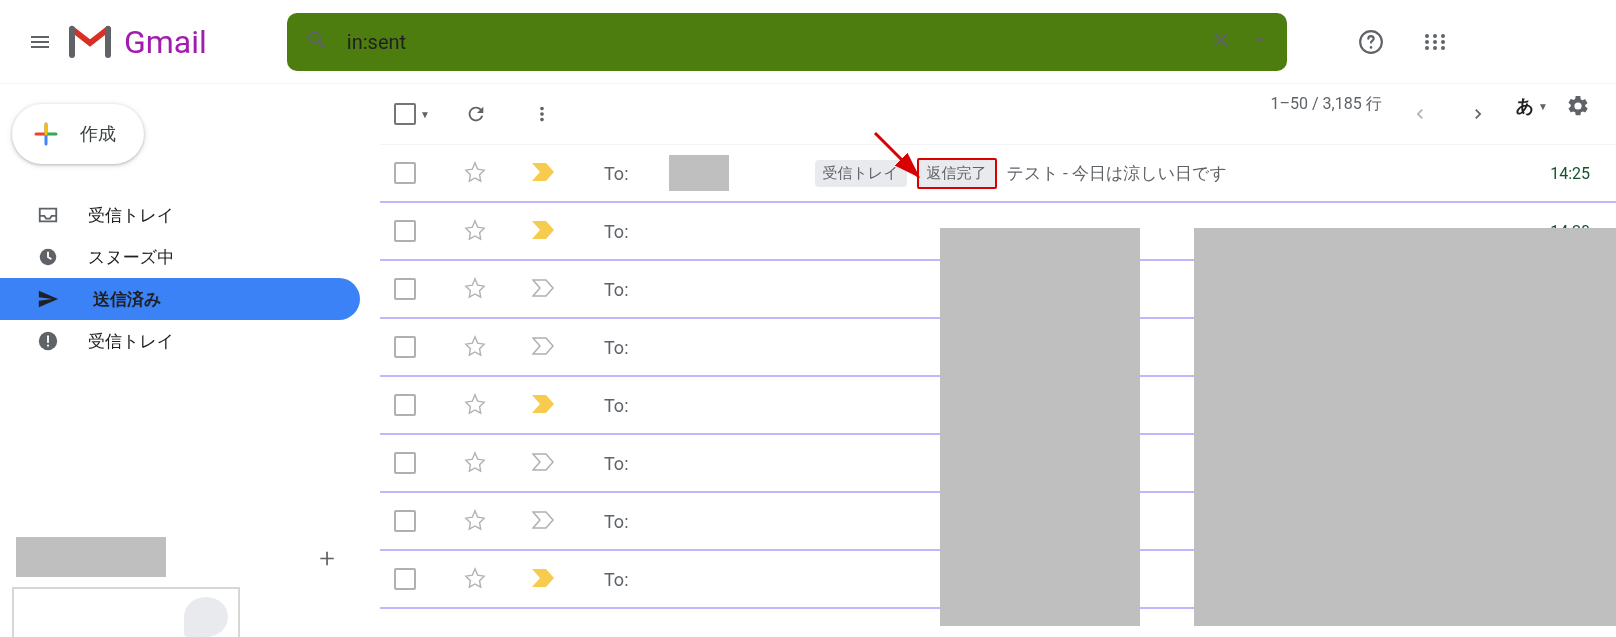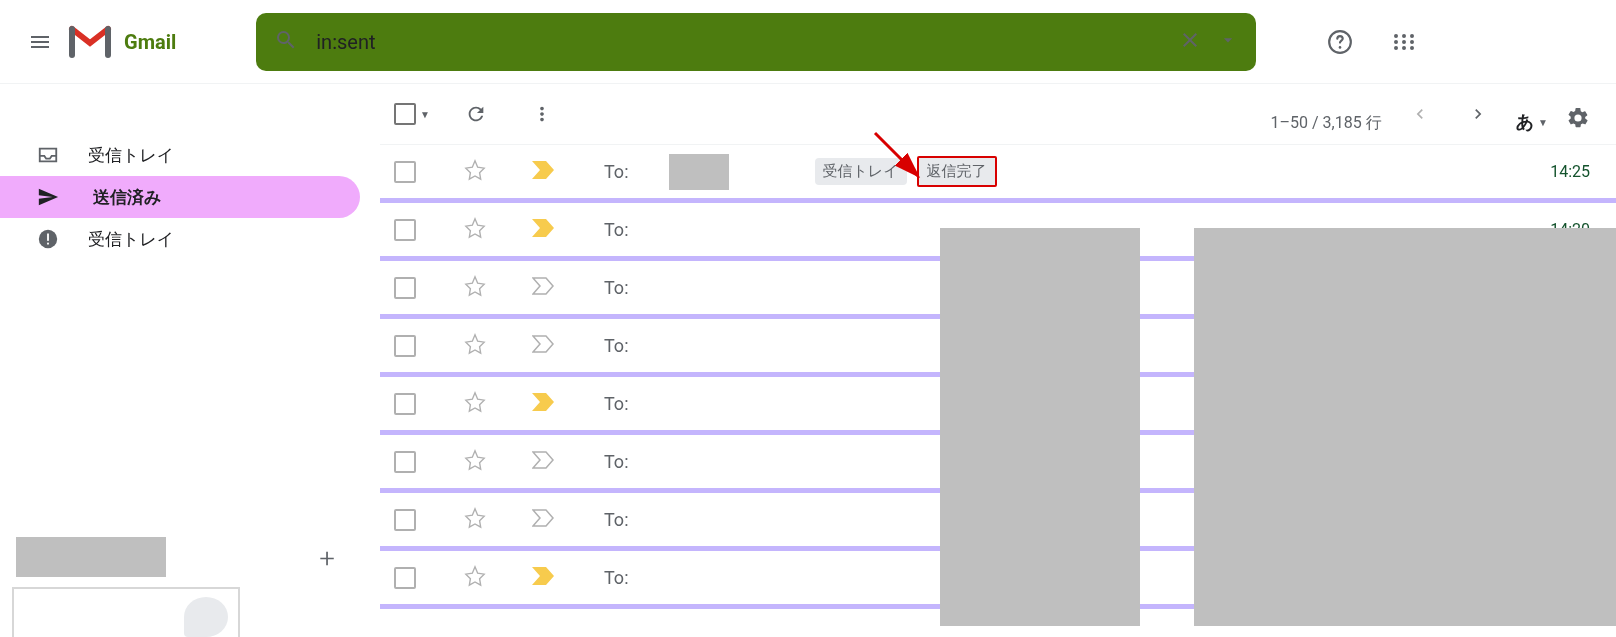--- a/index.html
+++ b/index.html
@@ -2,63 +2,63 @@
 <html><head>
 <meta charset="utf-8">
 <style>
   * { box-sizing: border-box; margin: 0; padding: 0; font-family: 'Roboto', Arial, sans-serif; }
   body { background: #fff; color: #202124; font-size: 14px; width: 1616px; height: 637px; overflow: hidden; position: relative; }
 
   
   .header { height: 84px; display: flex; align-items: center; padding: 0 16px; border-bottom: 1px solid #f1f3f4; }
   .menu-icon { width: 48px; height: 48px; display: flex; align-items: center; justify-content: center; border-radius: 50%; cursor: pointer; color: #5f6368; margin-right: 4px; }
   .logo { display: flex; align-items: center; gap: 12px; margin-right: 80px; }
-  .logo-text { font-size: 20px; color: #4d7c0f; font-weight: 700; }
+  .logo-text { font-size: 32px; color: #a21caf; font-weight: 400; }
   .search-bar { flex: 1; max-width: 1000px; height: 58px; background: #4d7c0f; border-radius: 10px; display: flex; align-items: center; padding: 0 18px; }
   .search-icon { color: #5f6368; margin-right: 18px; }
   .search-input { flex: 1; border: none; background: transparent; font-size: 20px; color: #202124; outline: none; }
   .search-clear { color: #5f6368; cursor: pointer; margin-right: 8px; }
   .search-dropdown { color: #5f6368; cursor: pointer; margin-left: 8px; }
   .header-right { display: flex; align-items: center; gap: 16px; margin-left: 60px; }
   .help-icon { width: 48px; height: 48px; display: flex; align-items: center; justify-content: center; border-radius: 50%; color: #5f6368; cursor: pointer; }
   .apps-icon { width: 48px; height: 48px; display: flex; align-items: center; justify-content: center; border-radius: 50%; color: #5f6368; cursor: pointer; }
 
   
   .main { display: flex; height: calc(100% - 84px); }
 
   
   .sidebar { width: 380px; padding-top: 20px; position: relative; }
   .compose-btn { margin-left: 12px; height: 60px; padding: 0 28px 0 16px; background: #fff; border: none; border-radius: 30px; box-shadow: 0 1px 3px rgba(60,64,67,.3), 0 1px 6px rgba(60,64,67,.15); display: inline-flex; align-items: center; gap: 16px; font-size: 18px; color: #3c4043; cursor: pointer; }
   .nav-list { margin-top: 30px; }
   .nav-item { height: 42px; display: flex; align-items: center; padding-left: 36px; gap: 28px; font-size: 17px; color: #202124; cursor: pointer; border-top-right-radius: 21px; border-bottom-right-radius: 21px; margin-right: 20px; }
   .nav-item .nav-icon { width: 24px; height: 24px; color: #5f6368; display: flex; align-items: center; justify-content: center; }
-  .nav-item.active { background: #f0abfc; font-weight: 700; gap: 33px; }
+  .nav-item.active { background: #3b82f6; font-weight: 700; gap: 33px; }
   .nav-item.active .nav-icon { color: #202124; }
   .sidebar-bottom { position: absolute; bottom: 60px; left: 0; right: 0; display: flex; align-items: center; justify-content: space-between; padding: 0 40px 0 16px; }
   .chat-placeholder { width: 150px; height: 40px; background: #bfbfbf; }
   .plus-btn { font-size: 26px; color: #5f6368; cursor: pointer; font-weight: 300; }
   .bottom-deco { position: absolute; bottom: 0; left: 12px; right: 140px; height: 50px; border: 2px solid #d7d7d7; border-bottom: none; background: #fff; }
   .bottom-deco::after { content: ""; position: absolute; right: 10px; top: 8px; width: 44px; height: 40px; background: #e8eaed; border-radius: 50% 50% 50% 4px; transform: rotate(0deg); }
 
   
   .content { flex: 1; display: flex; flex-direction: column; }
   .toolbar { height: 60px; display: flex; align-items: center; padding: 0 26px 0 14px; }
   .toolbar-left { display: flex; align-items: center; gap: 26px; }
   .select-all { display: flex; align-items: center; gap: 4px; cursor: pointer; }
   .checkbox-outline { width: 22px; height: 22px; border: 2px solid #757575; border-radius: 2px; }
   .caret-down { color: #5f6368; font-size: 10px; }
   .tb-icon { color: #5f6368; cursor: pointer; display: flex; align-items: center; justify-content: center; width: 40px; height: 40px; border-radius: 50%; }
-  .toolbar-right { margin-left: auto; display: flex; align-items: flex-end; gap: 18px; color: #5f6368; font-size: 16px; }
+  .toolbar-right { margin-left: auto; display: flex; align-items: flex-start; gap: 18px; color: #5f6368; font-size: 16px; }
   .nav-arrow { color: #b0b0b0; cursor: pointer; width: 40px; height: 40px; display: flex; align-items: center; justify-content: center; border-radius: 50%; }
   .lang-switch { color: #202124; font-weight: 700; font-size: 18px; display: flex; align-items: center; gap: 4px; cursor: pointer; }
   .settings-icon { color: #5f6368; cursor: pointer; }
 
   
   .email-list { flex: 1; overflow: auto; border-top: 1px solid #f1f3f4; }
-  .email-row { height: 58px; display: flex; align-items: center; padding: 0 26px 0 14px; border-bottom: 5px solid #c4b5fd; position: relative; gap: 32px; }
+  .email-row { height: 58px; display: flex; align-items: center; padding: 0 26px 0 14px; border-bottom: 2px solid #c4b5fd; position: relative; gap: 32px; }
   .email-row .cb { width: 22px; height: 22px; border: 2px solid #b0b0b0; border-radius: 2px; cursor: pointer; margin-right: 16px; flex-shrink: 0; }
   .star-icon { color: #b0b0b0; cursor: pointer; margin-right: 14px; flex-shrink: 0; }
   .imp-icon { margin-right: 18px; cursor: pointer; flex-shrink: 0; }
   .to-label { font-size: 18px; color: #5f6368; margin-right: 8px; flex-shrink: 0; }
   .recipient-block { width: 200px; height: 36px; background: #bfbfbf; flex-shrink: 0; }
   .recipient-block.small { width: 60px; }
   .subject-area { margin-left: 54px; flex: 1; display: flex; align-items: center; gap: 10px; min-width: 0; }
   .label-chip { background: #e8eaed; color: #5f6368; font-size: 15px; padding: 4px 8px; border-radius: 4px; white-space: nowrap; }
   .label-chip.highlighted { border: 2px solid #d80000; border-radius: 2px; }
   .subject-text { font-size: 17px; color: #5f6368; white-space: nowrap; overflow: hidden; text-overflow: ellipsis; }
@@ -117,29 +117,47 @@
       <svg width="24" height="24" viewBox="0 0 24 24">
           <path fill="#5f6368" d="M4 8a2 2 0 100-4 2 2 0 000 4zm8 0a2 2 0 100-4 2 2 0 000 4zm8 0a2 2 0 100-4 2 2 0 000 4zM4 14a2 2 0 100-4 2 2 0 000 4zm8 0a2 2 0 100-4 2 2 0 000 4zm8 0a2 2 0 100-4 2 2 0 000 4zM4 20a2 2 0 100-4 2 2 0 000 4zm8 0a2 2 0 100-4 2 2 0 000 4zm8 0a2 2 0 100-4 2 2 0 000 4z"></path>
         </svg>
     </div>
   </div>
 </div>
 
 <div class="main">
 
   <div class="sidebar">
+    <button class="compose-btn">
+      <svg width="36" height="36" viewBox="0 0 36 36">
+        <path d="M18 8v20" stroke="#4285f4" stroke-width="3" stroke-linecap="round"></path>
+        <path d="M8 18h10" stroke="#ea4335" stroke-width="3" stroke-linecap="round"></path>
+        <path d="M18 18h10" stroke="#34a853" stroke-width="3" stroke-linecap="round"></path>
+        <path d="M18 8v10" stroke="#fbbc04" stroke-width="3" stroke-linecap="round"></path>
+      </svg>
+      <span>作成</span>
+    </button>
 
     <div class="nav-list" id="nav-list">
         <div class="nav-item">
           <span class="nav-icon">
             <svg width="22" height="22" viewBox="0 0 24 24">
               <path fill="none" stroke="currentColor" stroke-width="2" d="M3 5h18v14H3z M3 13h5l2 3h4l2-3h5"></path>
             </svg>
           </span>
           <span>受信トレイ</span>
+        </div>
+        <div class="nav-item">
+          <span class="nav-icon">
+            <svg width="22" height="22" viewBox="0 0 24 24">
+              <circle cx="12" cy="12" r="9" fill="currentColor"></circle>
+              <path d="M12 7v5l3 2" stroke="#fff" stroke-width="2" fill="none" stroke-linecap="round"></path>
+            </svg>
+          </span>
+          <span>スヌーズ中</span>
         </div>
         <div class="nav-item active">
           <span class="nav-icon">
             <svg width="22" height="22" viewBox="0 0 24 24">
               <path fill="currentColor" d="M2 21l21-9L2 3v7l15 2-15 2v7z"></path>
             </svg>
           </span>
           <span>送信済み</span>
         </div>
         <div class="nav-item">
@@ -210,20 +228,21 @@
               <path fill="none" stroke="currentColor" stroke-width="1.5" d="M12 2l2.9 6.9L22 10l-5 4.9 1.2 7.1L12 18.5 5.8 22 7 14.9 2 10l7.1-1.1z"></path>
             </svg></span>
     <span class="imp-icon"><svg width="22" height="18" viewBox="0 0 22 18">
               <path fill="#f7cb4d" d="M0 0h14l8 9-8 9H0l8-9z"></path>
             </svg></span>
     <span class="to-label">To:</span>
     <span class="recipient-block small"></span>
     <div class="subject-area">
             <span class="label-chip">受信トレイ</span>
             <span class="label-chip highlighted">返信完了</span>
+            <span class="subject-text">テスト - 今日は涼しい日です</span>
           </div>
     <span class="date">14:25</span>
   </div>
         <div class="email-row">
     <div class="cb"></div>
     <span class="star-icon"><svg width="22" height="22" viewBox="0 0 24 24">
               <path fill="none" stroke="currentColor" stroke-width="1.5" d="M12 2l2.9 6.9L22 10l-5 4.9 1.2 7.1L12 18.5 5.8 22 7 14.9 2 10l7.1-1.1z"></path>
             </svg></span>
     <span class="imp-icon"><svg width="22" height="18" viewBox="0 0 22 18">
               <path fill="#f7cb4d" d="M0 0h14l8 9-8 9H0l8-9z"></path>

